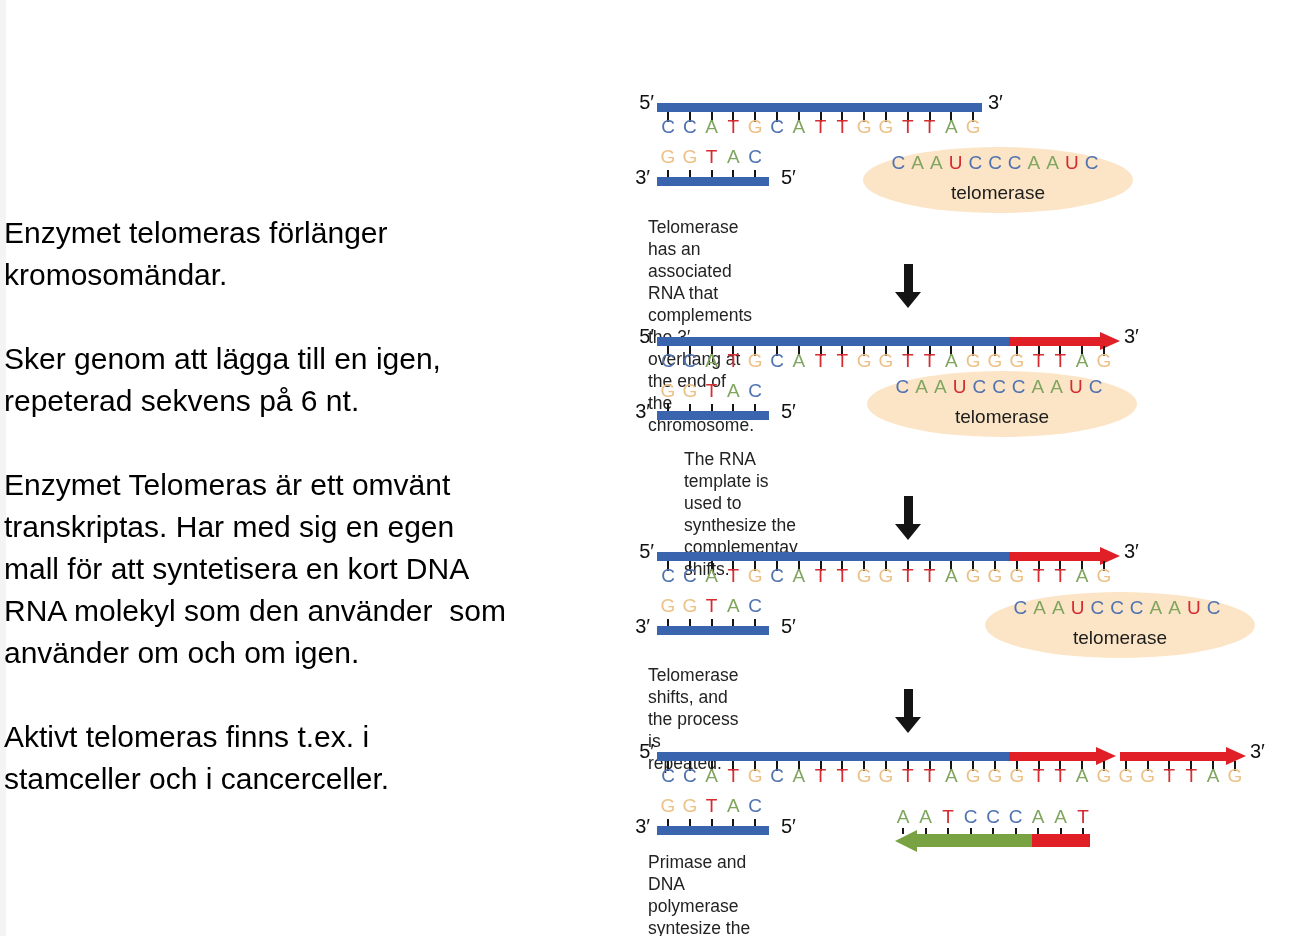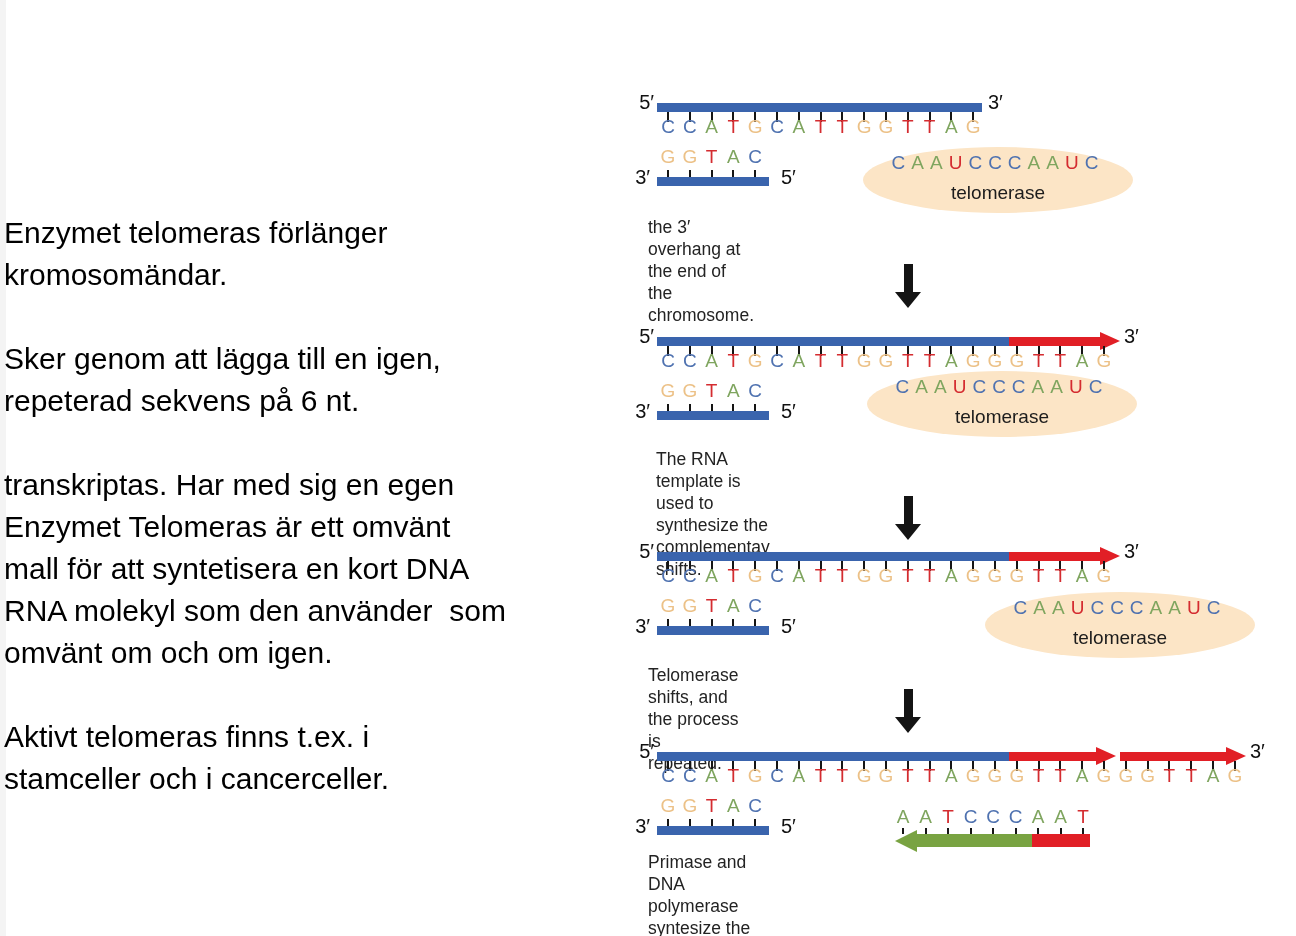--- a/index.html
+++ b/index.html
@@ -31,25 +31,25 @@
   <div id="left-notes">
       <div class="note-para">
         <div class="note-line" style="color: rgb(0, 0, 0);">Enzymet telomeras förlänger</div>
         <div class="note-line" style="color: rgb(0, 0, 0);">kromosomändar.</div>
       </div>
       <div class="note-para">
         <div class="note-line" style="color: rgb(0, 0, 0);">Sker genom att lägga till en igen,</div>
         <div class="note-line" style="color: rgb(0, 0, 0);">repeterad sekvens på 6 nt.</div>
       </div>
       <div class="note-para">
+        <div class="note-line" style="color: rgb(0, 0, 0);">Enzymet Telomeras är ett omvänt</div>
         <div class="note-line" style="color: rgb(0, 0, 0);">transkriptas. Har med sig en egen</div>
-        <div class="note-line" style="color: rgb(0, 0, 0);">Enzymet Telomeras är ett omvänt</div>
         <div class="note-line" style="color: rgb(0, 0, 0);">mall för att syntetisera en kort DNA</div>
         <div class="note-line" style="color: rgb(0, 0, 0);">RNA molekyl som den använder  som</div>
-        <div class="note-line" style="color: rgb(0, 0, 0);">omvänt om och om igen.</div>
+        <div class="note-line" style="color: rgb(0, 0, 0);">använder om och om igen.</div>
       </div>
       <div class="note-para">
         <div class="note-line" style="color: rgb(0, 0, 0);">Aktivt telomeras finns t.ex. i</div>
         <div class="note-line" style="color: rgb(0, 0, 0);">stamceller och i cancerceller.</div>
       </div>
     </div>
   <div id="diagram">
       <div class="abs" style="left: 0px; top: 0px;">
         <div class="oval" style="left: 863px; top: 147px; width: 270px; height: 66px; background: rgb(252, 229, 198);"></div>
         <div class="rna-row" style="left: 866px; top: 152px;"><span style="color: rgb(79, 114, 176);">C</span><span style="color: rgb(127, 165, 95);">A</span><span style="color: rgb(127, 165, 95);">A</span><span style="color: rgb(212, 44, 48);">U</span><span style="color: rgb(79, 114, 176);">C</span><span style="color: rgb(79, 114, 176);">C</span><span style="color: rgb(79, 114, 176);">C</span><span style="color: rgb(127, 165, 95);">A</span><span style="color: rgb(127, 165, 95);">A</span><span style="color: rgb(212, 44, 48);">U</span><span style="color: rgb(79, 114, 176);">C</span></div>
@@ -94,20 +94,21 @@
         <div class="seqletter" style="left: 701.6px; top: 146px; color: rgb(212, 44, 48);">T</div>
         <div class="tick" style="left: 710.6px; top: 170px; height: 8px; background: rgb(21, 21, 21);"></div>
         <div class="seqletter" style="left: 723.4px; top: 146px; color: rgb(127, 165, 95);">A</div>
         <div class="tick" style="left: 732.4px; top: 170px; height: 8px; background: rgb(21, 21, 21);"></div>
         <div class="seqletter" style="left: 745.2px; top: 146px; color: rgb(79, 114, 176);">C</div>
         <div class="tick" style="left: 754.2px; top: 170px; height: 8px; background: rgb(21, 21, 21);"></div>
         <div class="bar" style="left: 657px; top: 177px; width: 112px; background: rgb(58, 100, 173);"></div>
         <div class="plabel r" style="left: 606px; top: 166px; width: 44px; color: rgb(17, 17, 17);">3′</div>
         <div class="plabel" style="left: 781px; top: 166px; color: rgb(17, 17, 17);">5′</div>
         <div class="cap" style="left: 648px; top: 216px; color: rgb(35, 35, 35);">
+          <div>Telomerase has an associated RNA that complements</div>
           <div>the 3′ overhang at the end of the chromosome.</div>
         </div>
         <div class="abs" style="left: 903.5px; top: 264px; width: 9px; height: 28px; background: rgb(20, 20, 20);"></div>
         <div class="tri" style="left: 895px; top: 292px; border-left: 13px solid transparent; border-right: 13px solid transparent; border-top: 16px solid rgb(20, 20, 20);"></div>
       </div>
       <div class="abs" style="left: 0px; top: 0px;">
         <div class="oval" style="left: 867px; top: 371px; width: 270px; height: 66px; background: rgb(252, 229, 198);"></div>
         <div class="rna-row" style="left: 870px; top: 376px;"><span style="color: rgb(79, 114, 176);">C</span><span style="color: rgb(127, 165, 95);">A</span><span style="color: rgb(127, 165, 95);">A</span><span style="color: rgb(212, 44, 48);">U</span><span style="color: rgb(79, 114, 176);">C</span><span style="color: rgb(79, 114, 176);">C</span><span style="color: rgb(79, 114, 176);">C</span><span style="color: rgb(127, 165, 95);">A</span><span style="color: rgb(127, 165, 95);">A</span><span style="color: rgb(212, 44, 48);">U</span><span style="color: rgb(79, 114, 176);">C</span></div>
         <div class="oval-label" style="left: 870px; top: 406px;">telomerase</div>
         <div class="plabel r" style="left: 616px; top: 325px; width: 38px; color: rgb(17, 17, 17);">5′</div>
@@ -163,21 +164,21 @@
         <div class="tick" style="left: 688.8px; top: 404px; height: 8px; background: rgb(21, 21, 21);"></div>
         <div class="seqletter" style="left: 701.6px; top: 380px; color: rgb(212, 44, 48);">T</div>
         <div class="tick" style="left: 710.6px; top: 404px; height: 8px; background: rgb(21, 21, 21);"></div>
         <div class="seqletter" style="left: 723.4px; top: 380px; color: rgb(127, 165, 95);">A</div>
         <div class="tick" style="left: 732.4px; top: 404px; height: 8px; background: rgb(21, 21, 21);"></div>
         <div class="seqletter" style="left: 745.2px; top: 380px; color: rgb(79, 114, 176);">C</div>
         <div class="tick" style="left: 754.2px; top: 404px; height: 8px; background: rgb(21, 21, 21);"></div>
         <div class="bar" style="left: 657px; top: 411px; width: 112px; background: rgb(58, 100, 173);"></div>
         <div class="plabel r" style="left: 606px; top: 400px; width: 44px; color: rgb(17, 17, 17);">3′</div>
         <div class="plabel" style="left: 781px; top: 400px; color: rgb(17, 17, 17);">5′</div>
-        <div class="cap" style="left: 656px; top: 448px; color: rgb(35, 35, 35);">
+        <div class="cap" style="left: 684px; top: 448px; color: rgb(35, 35, 35);">
           <div>The RNA template is used to synthesize the complementay</div>
           <div>shifts.</div>
         </div>
         <div class="abs" style="left: 903.5px; top: 496px; width: 9px; height: 28px; background: rgb(20, 20, 20);"></div>
         <div class="tri" style="left: 895px; top: 524px; border-left: 13px solid transparent; border-right: 13px solid transparent; border-top: 16px solid rgb(20, 20, 20);"></div>
       </div>
       <div class="abs" style="left: 0px; top: 0px;">
         <div class="oval" style="left: 985px; top: 592px; width: 270px; height: 66px; background: rgb(252, 229, 198);"></div>
         <div class="rna-row" style="left: 988px; top: 597px;"><span style="color: rgb(79, 114, 176);">C</span><span style="color: rgb(127, 165, 95);">A</span><span style="color: rgb(127, 165, 95);">A</span><span style="color: rgb(212, 44, 48);">U</span><span style="color: rgb(79, 114, 176);">C</span><span style="color: rgb(79, 114, 176);">C</span><span style="color: rgb(79, 114, 176);">C</span><span style="color: rgb(127, 165, 95);">A</span><span style="color: rgb(127, 165, 95);">A</span><span style="color: rgb(212, 44, 48);">U</span><span style="color: rgb(79, 114, 176);">C</span></div>
         <div class="oval-label" style="left: 988px; top: 627px;">telomerase</div>

